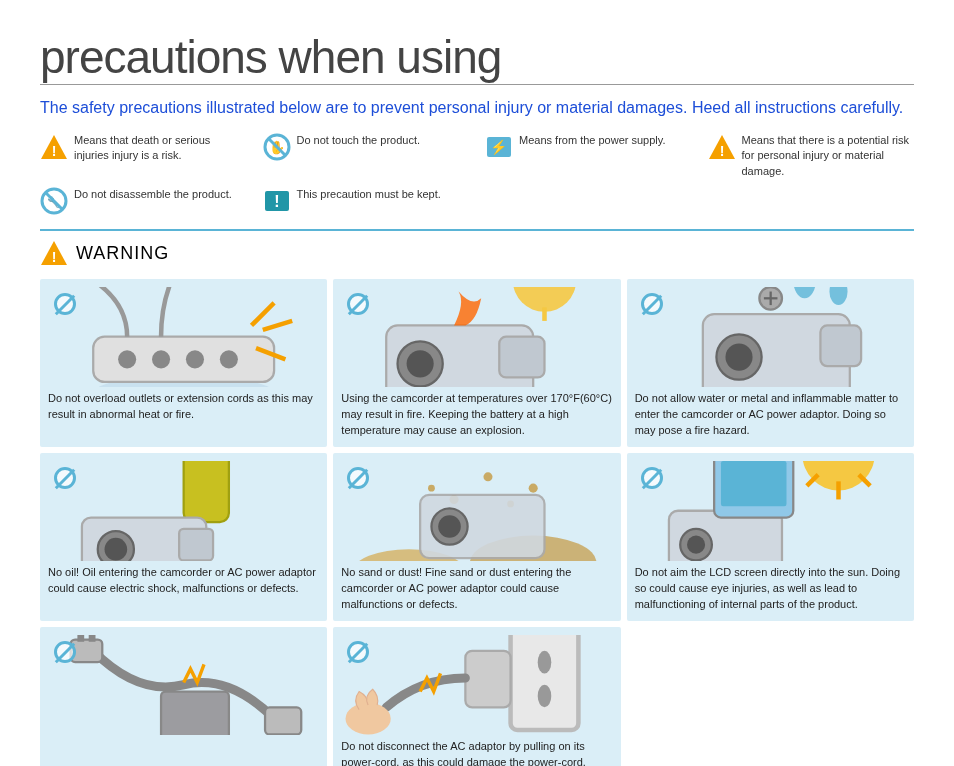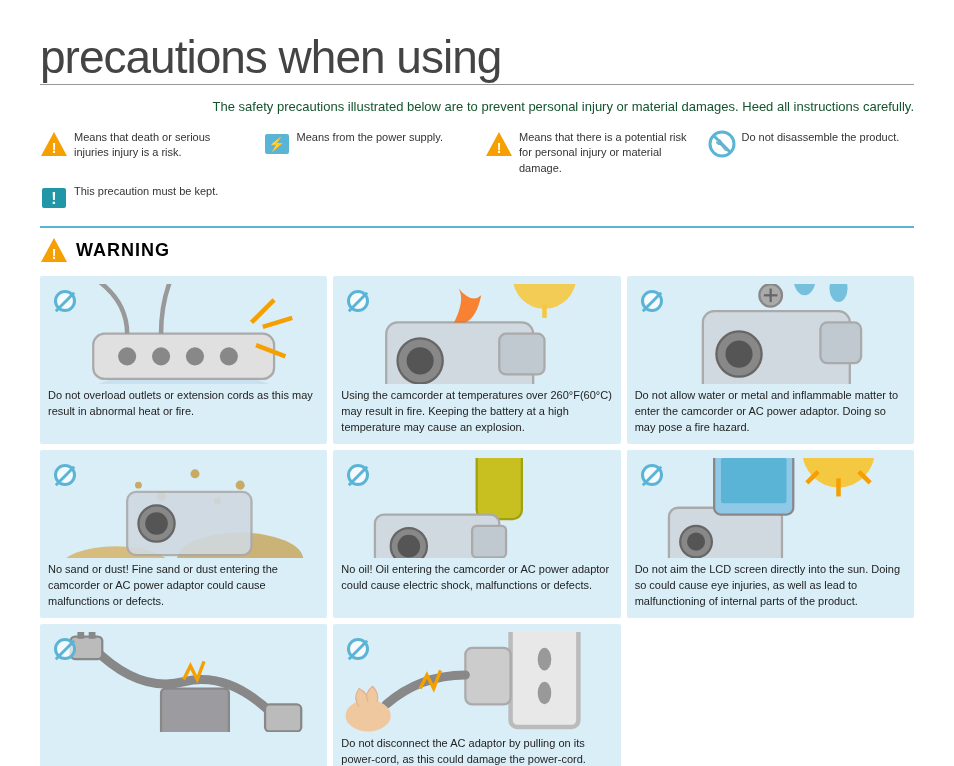--- a/index.html
+++ b/index.html
@@ -6,24 +6,23 @@
     body {
       font-family: Arial, sans-serif;
       background: #fff;
       width: 954px;
       min-height: 766px;
       padding: 30px 40px 20px 40px;
       font-size: 12px;
       color: #222;
     }
     .intro-text {
-      font-size: 13px;
-      color: #14532d;
+      font-size: 16px;
+      color: #1d4ed8;
       margin-bottom: 16px;
-      text-align: right;
     }
     .legend-grid {
       display: grid;
       grid-template-columns: 1fr 1fr 1fr 1fr;
       gap: 8px 16px;
       margin-bottom: 14px;
     }
     .legend-item {
       display: flex;
       align-items: flex-start;
@@ -45,21 +44,21 @@
     .warning-header {
       display: flex;
       align-items: center;
       gap: 8px;
       border-top: 2px solid #5ab4d6;
       padding-top: 8px;
       margin-bottom: 12px;
     }
     .warning-label {
       font-size: 18px;
-      font-weight: bold;
+      font-weight: normal;
       color: #000;
       letter-spacing: 1px;
     }
     .cards-grid {
       display: grid;
       grid-template-columns: repeat(3, 1fr);
       gap: 6px;
     }
     .card {
       background: #daeef7;
@@ -133,20 +132,30 @@
     <div class="legend-icon">
       <svg width="28" height="28" viewBox="0 0 28 28">
         <polygon points="14,2 27,26 1,26" fill="#f5a000" stroke="none"></polygon>
         <text x="14" y="23" text-anchor="middle" font-size="14" font-weight="bold" fill="white">!</text>
       </svg>
     </div>
     <span class="legend-text">Means that death or serious injuries injury is a risk.</span>
   </div>
 
 
+  <div class="legend-item">
+    <div class="legend-icon">
+      <svg width="28" height="28" viewBox="0 0 28 28">
+        <circle cx="14" cy="14" r="12" fill="none" stroke="#5ab4d6" stroke-width="3"></circle>
+        <text x="14" y="19" text-anchor="middle" font-size="13" fill="#5ab4d6">✋</text>
+        <line x1="6" y1="6" x2="22" y2="22" stroke="#5ab4d6" stroke-width="3"></line>
+      </svg>
+    </div>
+    <span class="legend-text">Do not touch the product.</span>
+  </div>
 
   <div class="legend-item">
     <div class="legend-icon">
       <svg width="28" height="28" viewBox="0 0 28 28">
         <rect x="2" y="4" width="24" height="20" rx="2" fill="#5ab4d6"></rect>
         <text x="14" y="19" text-anchor="middle" font-size="14" fill="white">⚡</text>
       </svg>
     </div>
     <span class="legend-text">Means from the power supply.</span>
   </div>
@@ -236,21 +245,21 @@
 
         <rect x="20" y="40" width="65" height="35" rx="5" fill="#d0d8e0" stroke="#aaa" stroke-width="1"></rect>
         <rect x="70" y="45" width="20" height="18" rx="3" fill="#c0c8d0" stroke="#aaa" stroke-width="1"></rect>
 
         <circle cx="35" cy="57" r="10" fill="#888" stroke="#666" stroke-width="1"></circle>
         <circle cx="35" cy="57" r="6" fill="#555"></circle>
 
         <path d="M50 40 Q55 30 52 25 Q58 32 62 28 Q60 38 55 40 Z" fill="#ff6600" opacity="0.8"></path>
       </svg>
     </div>
-    <p class="card-text">Using the camcorder at temperatures over 260°F(60°C) may result in fire. Keeping the battery at a high temperature may cause an explosion.</p>
+    <p class="card-text">Using the camcorder at temperatures over 170°F(60°C) may result in fire. Keeping the battery at a high temperature may cause an explosion.</p>
   </div>
 
   <div class="card">
     <div class="card-image">
       <div class="card-no-sym"></div>
       <svg viewBox="0 0 120 90">
 
         <rect x="30" y="35" width="65" height="38" rx="5" fill="#d0d8e0" stroke="#aaa" stroke-width="1"></rect>
         <rect x="82" y="40" width="18" height="18" rx="3" fill="#c0c8d0" stroke="#aaa" stroke-width="1"></rect>
         <circle cx="46" cy="54" r="10" fill="#888" stroke="#666" stroke-width="1"></circle>
@@ -259,20 +268,41 @@
         <ellipse cx="75" cy="20" rx="5" ry="8" fill="#5ab4d6" opacity="0.8"></ellipse>
         <ellipse cx="55" cy="15" rx="4" ry="7" fill="#5ab4d6" opacity="0.8"></ellipse>
         <ellipse cx="90" cy="25" rx="4" ry="6" fill="#5ab4d6" opacity="0.8"></ellipse>
 
         <circle cx="60" cy="28" r="5" fill="#aaa" stroke="#888" stroke-width="1"></circle>
         <line x1="57" y1="28" x2="63" y2="28" stroke="#666" stroke-width="1"></line>
         <line x1="60" y1="25" x2="60" y2="31" stroke="#666" stroke-width="1"></line>
       </svg>
     </div>
     <p class="card-text">Do not allow water or metal and inflammable matter to enter the camcorder or AC power adaptor. Doing so may pose a fire hazard.</p>
+  </div>
+
+  <div class="card">
+    <div class="card-image">
+      <div class="card-no-sym"></div>
+      <svg viewBox="0 0 120 90">
+
+        <rect x="60" y="15" width="20" height="35" rx="4" fill="#c8c020" stroke="#a0a010" stroke-width="1"></rect>
+        <rect x="63" y="10" width="14" height="8" rx="2" fill="#b0b020" stroke="#a0a010" stroke-width="1"></rect>
+        <rect x="68" y="6" width="4" height="6" rx="1" fill="#888"></rect>
+
+        <ellipse cx="55" cy="58" rx="5" ry="7" fill="#8B7355" opacity="0.7"></ellipse>
+        <ellipse cx="45" cy="65" rx="4" ry="5" fill="#8B7355" opacity="0.6"></ellipse>
+
+        <rect x="15" y="48" width="55" height="28" rx="4" fill="#d0d8e0" stroke="#aaa" stroke-width="1"></rect>
+        <circle cx="30" cy="62" r="8" fill="#888" stroke="#666" stroke-width="1"></circle>
+        <circle cx="30" cy="62" r="5" fill="#555"></circle>
+        <rect x="58" y="53" width="15" height="14" rx="2" fill="#c0c8d0" stroke="#aaa" stroke-width="1"></rect>
+      </svg>
+    </div>
+    <p class="card-text">No oil! Oil entering the camcorder or AC power adaptor could cause electric shock, malfunctions or defects.</p>
   </div>
 
   <div class="card">
     <div class="card-image">
       <div class="card-no-sym"></div>
       <svg viewBox="0 0 120 90">
 
         <ellipse cx="60" cy="80" rx="55" ry="10" fill="#e8c87a" opacity="0.6"></ellipse>
 
         <ellipse cx="30" cy="72" rx="25" ry="10" fill="#d4a84b" opacity="0.7"></ellipse>
@@ -283,41 +313,20 @@
         <circle cx="75" cy="42" r="1.5" fill="#c49840" opacity="0.8"></circle>
         <circle cx="40" cy="35" r="1.5" fill="#c49840" opacity="0.8"></circle>
         <circle cx="85" cy="35" r="2" fill="#c49840" opacity="0.8"></circle>
 
         <rect x="35" y="38" width="55" height="28" rx="4" fill="#d0d8e0" stroke="#aaa" stroke-width="1" opacity="0.9"></rect>
         <circle cx="48" cy="52" r="8" fill="#888" stroke="#666" stroke-width="1"></circle>
         <circle cx="48" cy="52" r="5" fill="#555"></circle>
       </svg>
     </div>
     <p class="card-text">No sand or dust! Fine sand or dust entering the camcorder or AC power adaptor could cause malfunctions or defects.</p>
-  </div>
-
-  <div class="card">
-    <div class="card-image">
-      <div class="card-no-sym"></div>
-      <svg viewBox="0 0 120 90">
-
-        <rect x="60" y="15" width="20" height="35" rx="4" fill="#c8c020" stroke="#a0a010" stroke-width="1"></rect>
-        <rect x="63" y="10" width="14" height="8" rx="2" fill="#b0b020" stroke="#a0a010" stroke-width="1"></rect>
-        <rect x="68" y="6" width="4" height="6" rx="1" fill="#888"></rect>
-
-        <ellipse cx="55" cy="58" rx="5" ry="7" fill="#8B7355" opacity="0.7"></ellipse>
-        <ellipse cx="45" cy="65" rx="4" ry="5" fill="#8B7355" opacity="0.6"></ellipse>
-
-        <rect x="15" y="48" width="55" height="28" rx="4" fill="#d0d8e0" stroke="#aaa" stroke-width="1"></rect>
-        <circle cx="30" cy="62" r="8" fill="#888" stroke="#666" stroke-width="1"></circle>
-        <circle cx="30" cy="62" r="5" fill="#555"></circle>
-        <rect x="58" y="53" width="15" height="14" rx="2" fill="#c0c8d0" stroke="#aaa" stroke-width="1"></rect>
-      </svg>
-    </div>
-    <p class="card-text">No oil! Oil entering the camcorder or AC power adaptor could cause electric shock, malfunctions or defects.</p>
   </div>
 
   <div class="card">
     <div class="card-image">
       <div class="card-no-sym"></div>
       <svg viewBox="0 0 120 90">
 
         <circle cx="90" cy="20" r="16" fill="#f5c842"></circle>
         <line x1="90" y1="0" x2="90" y2="8" stroke="#f5a000" stroke-width="2"></line>
         <line x1="90" y1="32" x2="90" y2="40" stroke="#f5a000" stroke-width="2"></line>

